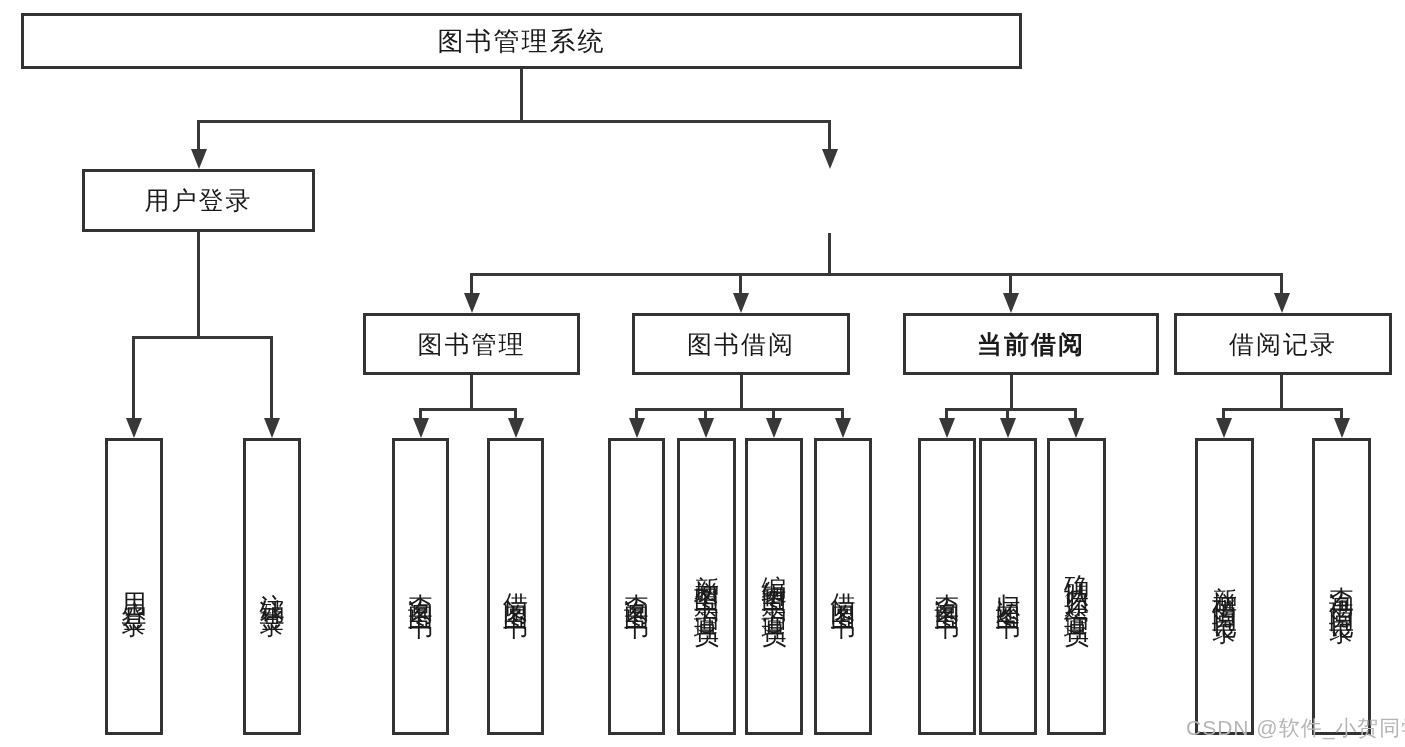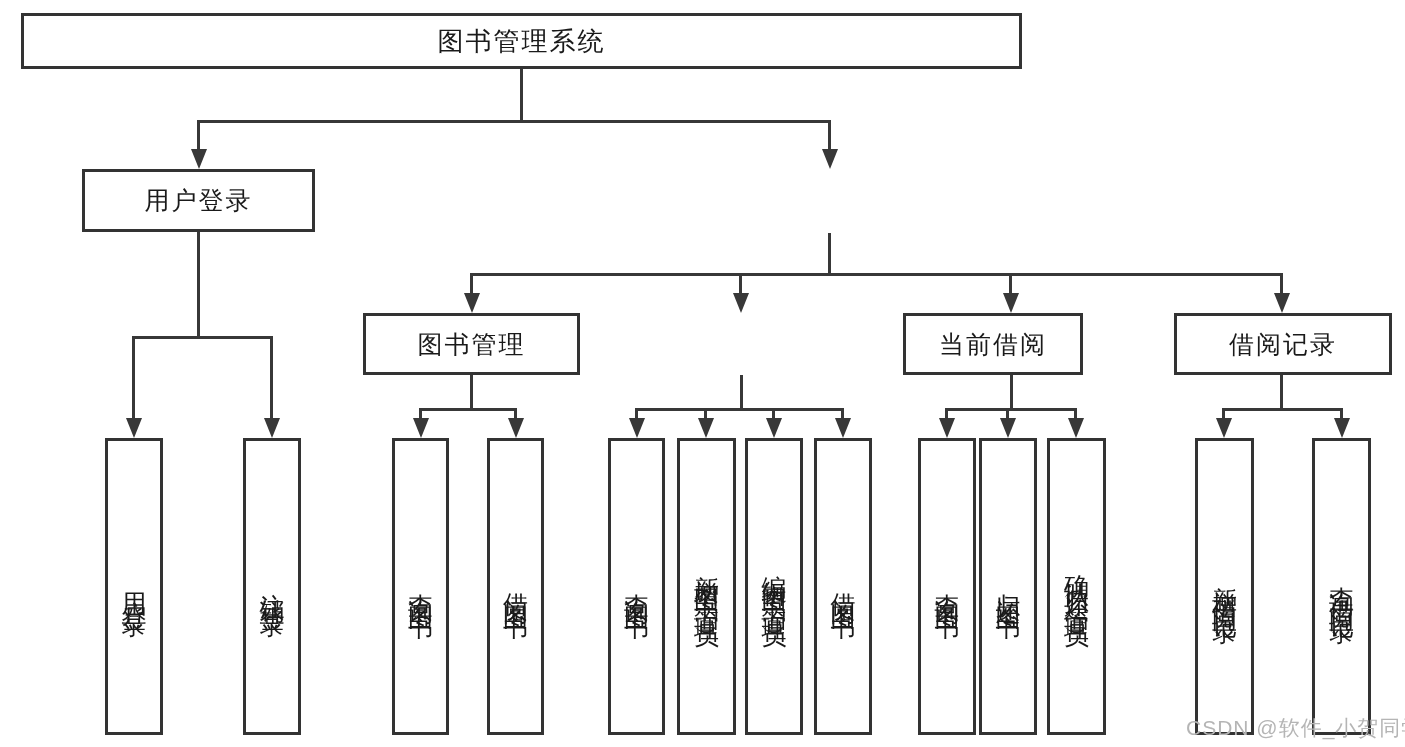--- a/index.html
+++ b/index.html
@@ -85,21 +85,22 @@
   <div class="line" style="left:470px; top:273px; width:3px; height:23px;"></div>
   <div class="arrow" style="left:464px; top:293px;"></div>
   <div class="line" style="left:739px; top:273px; width:3px; height:23px;"></div>
   <div class="arrow" style="left:733px; top:293px;"></div>
   <div class="line" style="left:1009px; top:273px; width:3px; height:23px;"></div>
   <div class="arrow" style="left:1003px; top:293px;"></div>
   <div class="line" style="left:1280px; top:273px; width:3px; height:23px;"></div>
   <div class="arrow" style="left:1274px; top:293px;"></div>
 
   <div class="node h" style="left:363px; top:313px; width:217px; height:62px;">图书管理</div>
-  <div class="node h" style="left:903px; top:313px; width:180px; height:62px;">当前借阅</div>
+  <div class="node h" style="left:632px; top:313px; width:218px; height:62px;">图书借阅</div>
+  <div class="node h" style="left:903px; top:313px; width:256px; height:62px;font-weight:bold;">当前借阅</div>
   <div class="node h" style="left:1174px; top:313px; width:218px; height:62px;">借阅记录</div>
 
   <div class="line" style="left:470px; top:375px; width:3px; height:33px;"></div>
   <div class="line" style="left:419px; top:408px; width:98px; height:3px;"></div>
   <div class="line" style="left:419px; top:408px; width:3px; height:13px;"></div>
   <div class="arrow" style="left:413px; top:418px;"></div>
   <div class="line" style="left:514px; top:408px; width:3px; height:13px;"></div>
   <div class="arrow" style="left:508px; top:418px;"></div>
 
   <div class="line" style="left:740px; top:375px; width:3px; height:33px;"></div>

